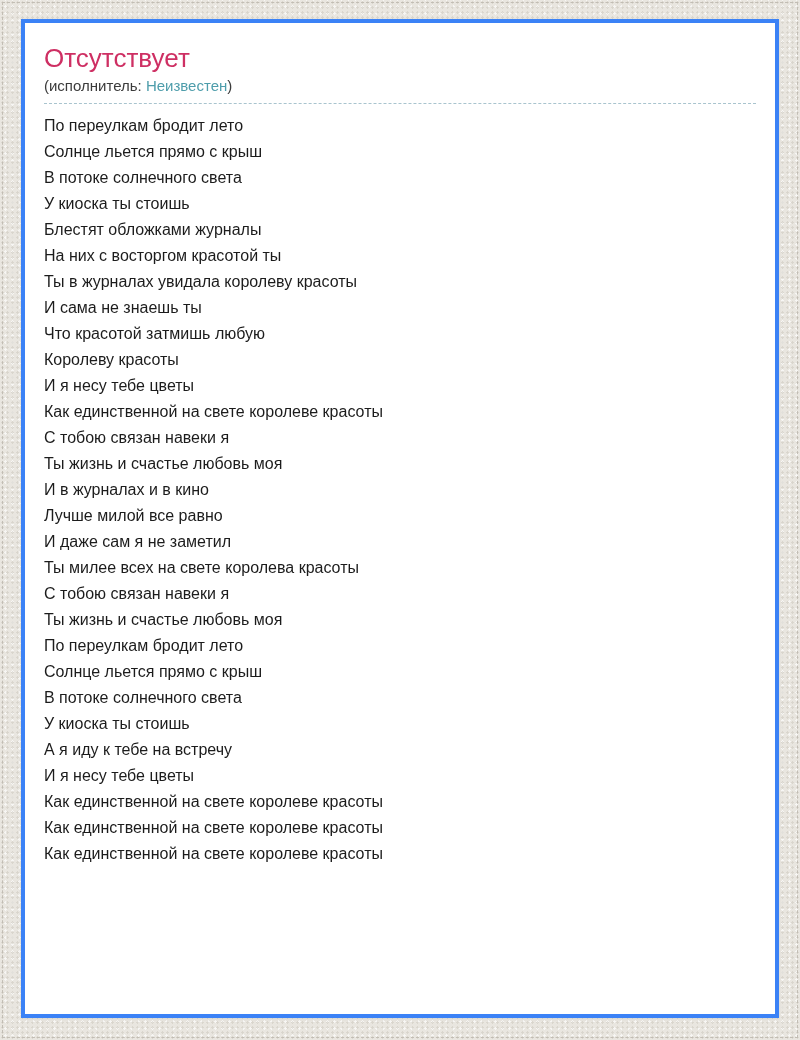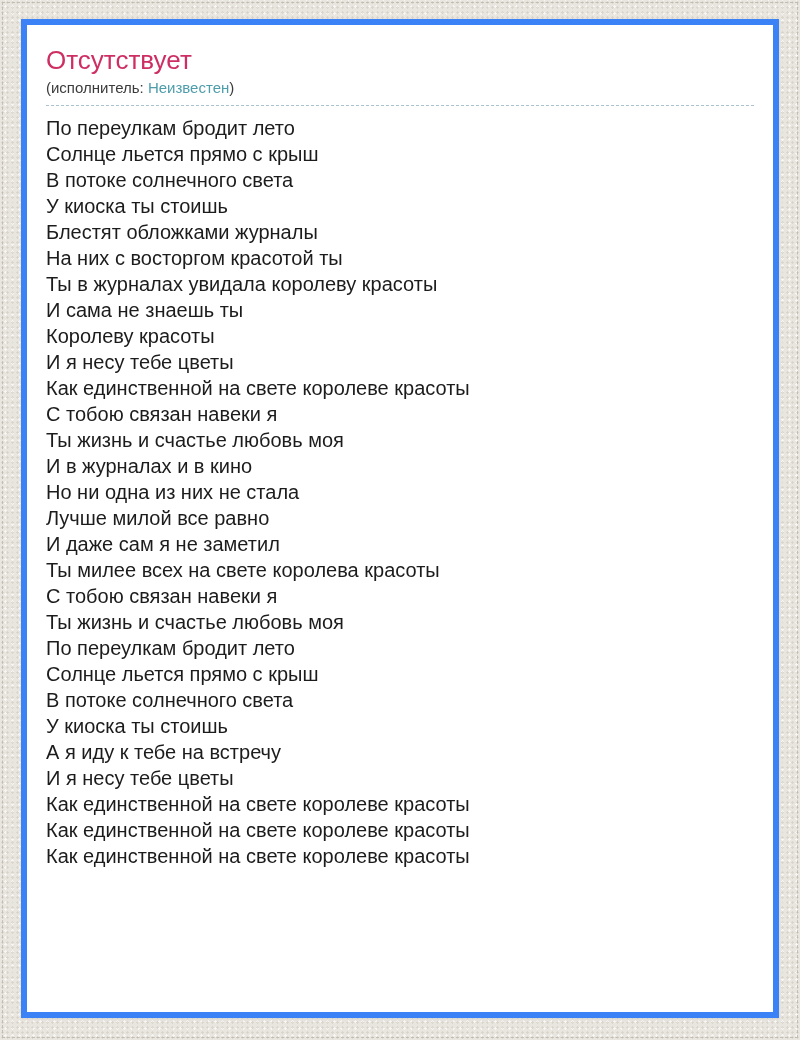--- a/index.html
+++ b/index.html
@@ -31,21 +31,21 @@
     border: 1px dashed #c2bdb4;
     pointer-events: none;
   }
   .card {
     position: absolute;
     left: 21px;
     top: 19px;
     width: 758px;
     min-height: 999px;
     background: var(--card-background);
-    border: 6px solid #3b82f6;
+    border: 4px solid #3b82f6;
     box-shadow: 0 1px 3px rgba(0,0,0,0.07);
     padding: 20px 19px 30px 19px;
   }
   .song-title {
     margin: 0;
     font-size: 26px;
     font-weight: 400;
     line-height: 30px;
     color: var(--title);
   }
@@ -57,21 +57,21 @@
     padding-bottom: 7px;
     border-bottom: 1px dashed var(--divider);
   }
   .artist-link {
     color: var(--artist-link);
     text-decoration: none;
     cursor: pointer;
   }
   .lyrics {
     margin-top: 9px;
-    font-size: 20px;
+    font-size: 16px;
     line-height: 26px;
     color: var(--text);
   }
   .lyric-line { white-space: pre; }
 </style>
 </head>
 <body>
 
 <div class="page-frame"></div>
 
@@ -82,27 +82,27 @@
 
   <div class="lyrics">
       <div class="lyric-line">По переулкам бродит лето</div>
       <div class="lyric-line">Солнце льется прямо с крыш</div>
       <div class="lyric-line">В потоке солнечного света</div>
       <div class="lyric-line">У киоска ты стоишь</div>
       <div class="lyric-line">Блестят обложками журналы</div>
       <div class="lyric-line">На них с восторгом красотой ты</div>
       <div class="lyric-line">Ты в журналах увидала королеву красоты</div>
       <div class="lyric-line">И сама не знаешь ты</div>
+      <div class="lyric-line">Что красотой затмишь любую</div>
       <div class="lyric-line">Королеву красоты</div>
       <div class="lyric-line">И я несу тебе цветы</div>
       <div class="lyric-line">Как единственной на свете королеве красоты</div>
       <div class="lyric-line">С тобою связан навеки я</div>
       <div class="lyric-line">Ты жизнь и счастье любовь моя</div>
       <div class="lyric-line">И в журналах и в кино</div>
-      <div class="lyric-line">Но ни одна из них не стала</div>
       <div class="lyric-line">Лучше милой все равно</div>
       <div class="lyric-line">И даже сам я не заметил</div>
       <div class="lyric-line">Ты милее всех на свете королева красоты</div>
       <div class="lyric-line">С тобою связан навеки я</div>
       <div class="lyric-line">Ты жизнь и счастье любовь моя</div>
       <div class="lyric-line">По переулкам бродит лето</div>
       <div class="lyric-line">Солнце льется прямо с крыш</div>
       <div class="lyric-line">В потоке солнечного света</div>
       <div class="lyric-line">У киоска ты стоишь</div>
       <div class="lyric-line">А я иду к тебе на встречу</div>

